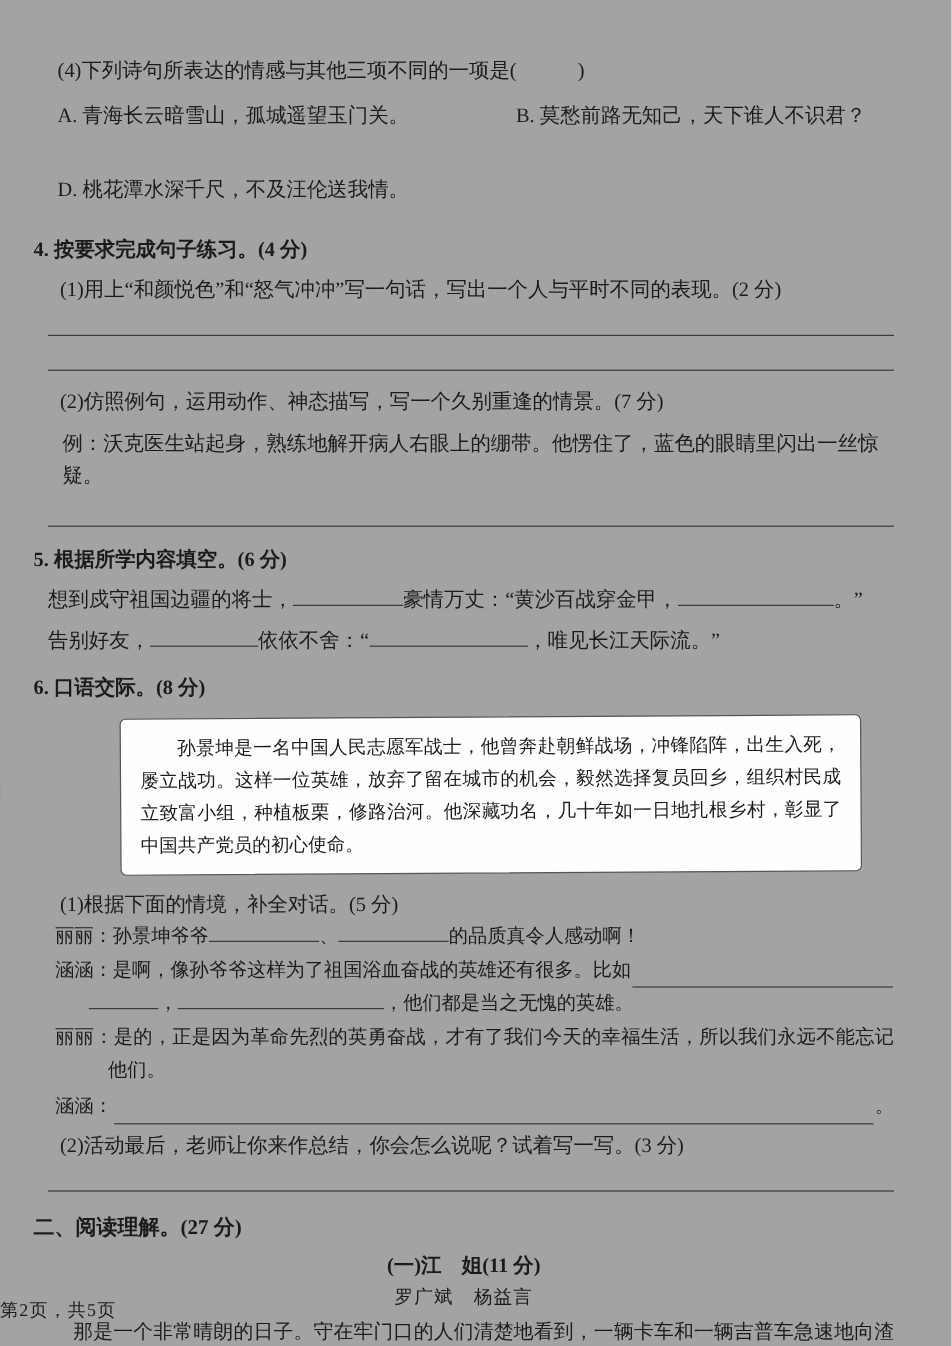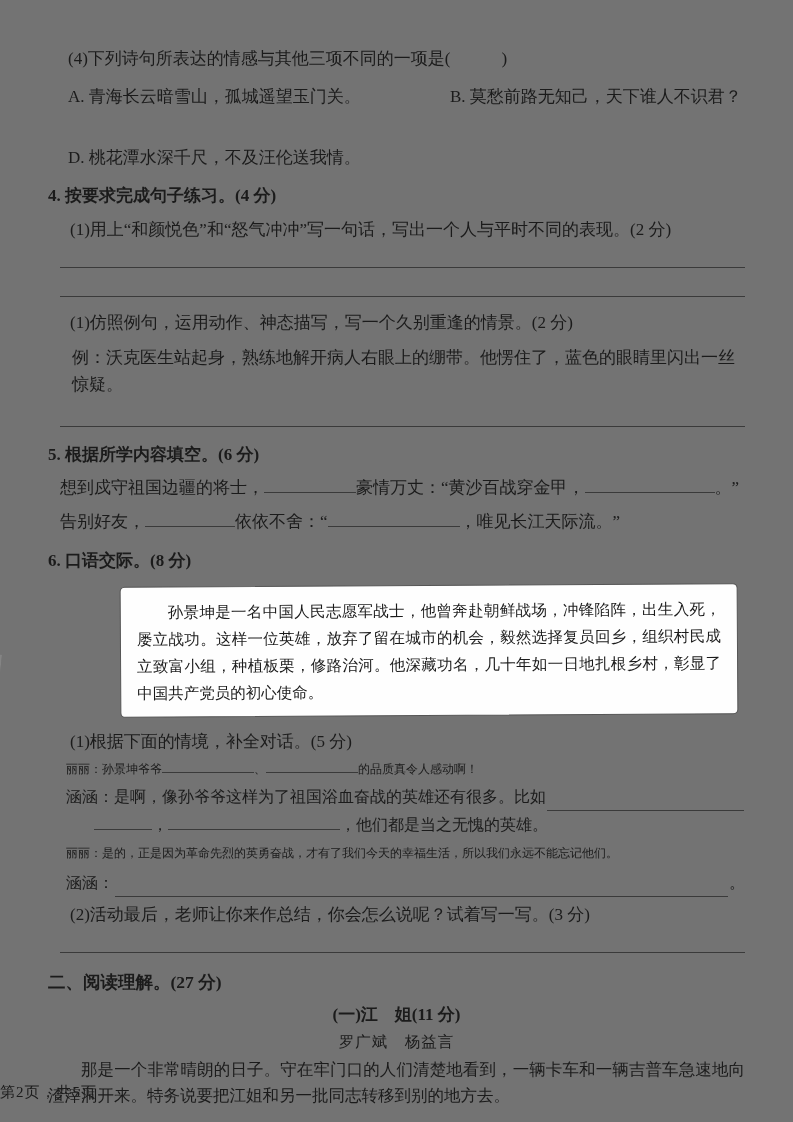--- a/index.html
+++ b/index.html
@@ -1,47 +1,47 @@
 <!DOCTYPE html>
 <html lang="zh"><head>
 <meta charset="utf-8">
 <style>
   html,body{margin:0;padding:0;background:#ffffff;}
   .page{
     position:relative;
     width:793px;height:1122px;
     box-sizing:border-box;
-    background:#737373;
+    background:#a3a3a3;
     color:#1b1b1b;
     font-family:"Liberation Serif","DejaVu Serif",serif;
     font-size:17px;
-    padding:46px 48px 0 48px;
+    padding:46px 48px 0 28px;
     overflow:hidden;
   }
   .stem{margin-left:20px;line-height:26px;}
   .opt-grid{display:grid;grid-template-columns:350px auto;column-gap:6px;row-gap:2px;margin:10px 0 0 20px;gap:32px;}
   .opt{line-height:29px;white-space:nowrap;}
-  .qtitle{font-weight:bold;line-height:28px;margin-top:10px;}
+  .qtitle{font-weight:bold;line-height:28px;margin-top:22px;}
   .sub{margin-left:22px;line-height:27px;margin-top:6px;}
   .example{margin-left:24px;line-height:27px;margin-top:8px;}
   .ansline{border-bottom:1px solid #3a3a3a;margin-left:12px;}
   .blank{display:inline-block;height:15px;border-bottom:1px solid #3a3a3a;}
   .fill-para{margin-left:12px;line-height:30px;margin-top:4px;}
   .indent1{text-indent:26px;}
   .kai-box{
     box-sizing:border-box;
     width:618px;margin:10px 0 0 72px;
     border:1.3px solid #555;border-radius:5px;
     padding:11px 16px 10px 16px;
     font-size:15.5px;line-height:27px;
     text-indent:2em;text-align:justify;
     transform:rotate(-0.35deg);
     background:#fefefe;
   }
-  .dlg{margin-left:18px;padding-left:44px;text-indent:-44px;line-height:28px;font-size:12px;text-align:justify;}
+  .dlg{margin-left:18px;padding-left:44px;text-indent:-44px;line-height:28px;font-size:16px;text-align:justify;}
   .dlg-flex{display:flex;align-items:flex-end;margin-left:18px;line-height:28px;font-size:16px;}
   .dlg-flex span{white-space:nowrap;}
   .dlg-cont{margin-left:18px;padding-left:28px;line-height:28px;font-size:16px;}
   .fill{flex:1;height:23px;border-bottom:1px solid #3a3a3a;margin:0 1px;}
   .dname{white-space:nowrap;}
   .sec-title{font-weight:bold;font-size:17.5px;line-height:30px;margin-top:14px;}
   .center{text-align:center;}
   .passage-title{font-weight:bold;font-size:17px;line-height:28px;margin-top:4px;}
   .authors{font-size:15.5px;line-height:26px;letter-spacing:1px;}
   .para{font-size:16.5px;line-height:25.5px;text-indent:2em;text-align:justify;margin-top:2px;}
@@ -61,21 +61,21 @@
   <div class="opt-grid">
     <div class="opt"><span>A.</span> <span>青海长云暗雪山，孤城遥望玉门关。</span></div>
     <div class="opt"><span>B.</span> <span>莫愁前路无知己，天下谁人不识君？</span></div>
     <div class="opt"><span>D.</span> <span>桃花潭水深千尺，不及汪伦送我情。</span></div>
   </div>
 
   <div class="qtitle">4. 按要求完成句子练习。(4 分)</div>
   <div class="sub">(1)用上“和颜悦色”和“怒气冲冲”写一句话，写出一个人与平时不同的表现。(2 分)</div>
   <div class="ansline" style="height:24px;"></div>
   <div class="ansline" style="height:28px;"></div>
-  <div class="sub" style="margin-top:12px;">(1)仿照例句，运用动作、神态描写，写一个久别重逢的情景。(2 分)</div>
+  <div class="sub" style="margin-top:12px;">(2)仿照例句，运用动作、神态描写，写一个久别重逢的情景。(7 分)</div>
   <div class="example">例：沃克医生站起身，熟练地解开病人右眼上的绷带。他愣住了，蓝色的眼睛里闪出一丝惊疑。</div>
   <div class="ansline" style="height:28px;"></div>
 
   <div class="qtitle" style="margin-top:14px;">5. 根据所学内容填空。(6 分)</div>
   <div class="fill-para"><span>想到戍守祖国边疆的将士，</span><span class="blank" style="width:92px"></span><span>豪情万丈：“黄沙百战穿金甲，</span><span class="blank" style="width:130px"></span><span>。”</span></div>
   <div class="fill-para"><span>告别好友，</span><span class="blank" style="width:90px"></span><span>依依不舍：“</span><span class="blank" style="width:132px"></span><span>，唯见长江天际流。”</span></div>
 
   <div class="qtitle" style="margin-top:10px;">6. 口语交际。(8 分)</div>
   <div class="kai-box">孙景坤是一名中国人民志愿军战士，他曾奔赴朝鲜战场，冲锋陷阵，出生入死，屡立战功。这样一位英雄，放弃了留在城市的机会，毅然选择复员回乡，组织村民成立致富小组，种植板栗，修路治河。他深藏功名，几十年如一日地扎根乡村，彰显了中国共产党员的初心使命。</div>
   <div class="sub" style="margin-top:12px;">(1)根据下面的情境，补全对话。(5 分)</div>

